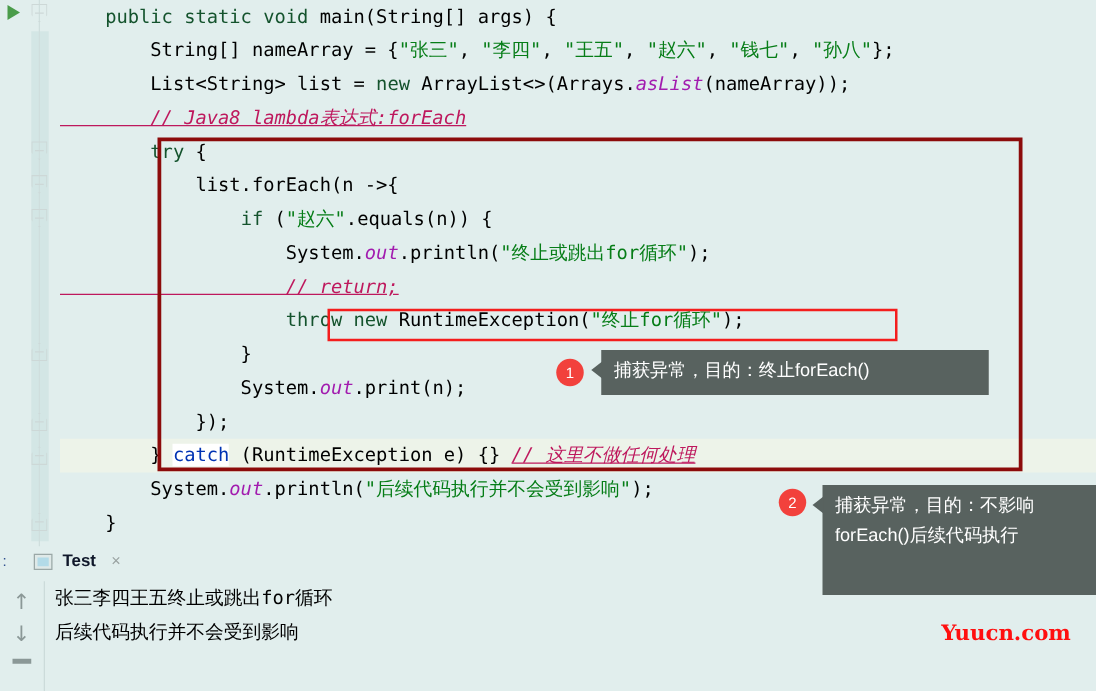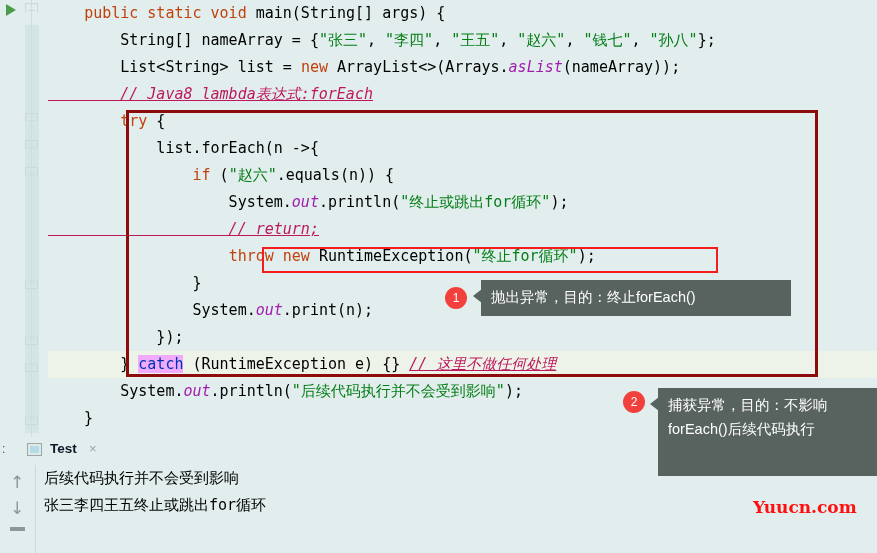--- a/index.html
+++ b/index.html
@@ -22,25 +22,25 @@
   .fold:after{content:"";position:absolute;left:2px;top:6px;width:7px;height:1px;background:#cdd8d7;}
   .fold.down{clip-path:polygon(0 0,100% 0,100% 60%,50% 100%,0 60%);}
   .fold.up{clip-path:polygon(50% 0,100% 40%,100% 100%,0 100%,0 40%);}
 
   
   .code{position:absolute;left:48px;top:0;right:0;height:455px;
     font-size:15px;line-height:27px;white-space:pre;color:#000;}
   .line{position:relative;height:27px;padding-left:0;}
   .cur-line{position:absolute;left:48px;right:0;height:27px;background:#edf3e9;}
 
-  .kw{color:#c2410c;}
+  .kw{color:#14532d;}
   .str{color:#067d17;}
   .cmt{color:#be185d;font-style:italic;text-decoration:underline;}
   .fld{color:#a21caf;font-style:italic;}
-  .hl-kw{background:#f0abfc;color:#0033b3;}
+  .hl-kw{background:#ffffff;color:#0033b3;}
 
   
   .redbox{position:absolute;border:3px solid #8c0b0b;box-sizing:border-box;}
   .redbox-thin{position:absolute;border:2px solid #f41d1d;box-sizing:border-box;}
 
   .badge{position:absolute;width:22px;height:22px;border-radius:50%;
     background:#f2413c;color:#fff;font-family:"Liberation Sans",sans-serif;
     font-size:12px;line-height:22px;text-align:center;z-index:30;}
   .callout{position:absolute;background:#58625f;color:#fff;
     font-family:"Liberation Sans",sans-serif;font-size:14.5px;line-height:24px;
@@ -98,21 +98,21 @@
   <div class="cur-line" style="top:351px"></div>
 
   <div class="code" id="code-area"><div class="line"><span>    </span><span class="kw">public</span><span> </span><span class="kw">static</span><span> </span><span class="kw">void</span><span> main(String[] args) {</span></div><div class="line"><span>        String[] nameArray = {</span><span class="str">"张三"</span><span>, </span><span class="str">"李四"</span><span>, </span><span class="str">"王五"</span><span>, </span><span class="str">"赵六"</span><span>, </span><span class="str">"钱七"</span><span>, </span><span class="str">"孙八"</span><span>};</span></div><div class="line"><span>        List&lt;String&gt; list = </span><span class="kw">new</span><span> ArrayList&lt;&gt;(Arrays.</span><span class="fld">asList</span><span>(nameArray));</span></div><div class="line"><span class="cmt">        // Java8 lambda表达式:forEach</span></div><div class="line"><span>        </span><span class="kw">try</span><span> {</span></div><div class="line"><span>            list.forEach(n -&gt;{</span></div><div class="line"><span>                </span><span class="kw">if</span><span> (</span><span class="str">"赵六"</span><span>.equals(n)) {</span></div><div class="line"><span>                    System.</span><span class="fld">out</span><span>.println(</span><span class="str">"终止或跳出for循环"</span><span>);</span></div><div class="line"><span class="cmt">                    // return;</span></div><div class="line"><span>                    </span><span class="kw">throw</span><span> </span><span class="kw">new</span><span> RuntimeException(</span><span class="str">"终止for循环"</span><span>);</span></div><div class="line"><span>                }</span></div><div class="line"><span>                System.</span><span class="fld">out</span><span>.print(n);</span></div><div class="line"><span>            });</span></div><div class="line"><span>        } </span><span class="hl-kw">catch</span><span> (RuntimeException e) {} </span><span class="cmt">// 这里不做任何处理</span></div><div class="line"><span>        System.</span><span class="fld">out</span><span>.println(</span><span class="str">"后续代码执行并不会受到影响"</span><span>);</span></div><div class="line"><span>    }</span></div></div>
 
   <div class="redbox" style="left:126px;top:110px;width:692px;height:267px;"></div>
   <div class="redbox-thin" style="left:262px;top:247px;width:456px;height:26px;"></div>
 
   <div class="badge" style="left:445px;top:287px;">1</div>
   <div class="callout" style="left:481px;top:280px;width:310px;height:36px;">
     <span class="tip"></span>
-    <span>抛出异常，目的：终止forEach()</span>
+    <span>捕获异常，目的：终止forEach()</span>
   </div>
 
   <div class="badge" style="left:623px;top:391px;">2</div>
   <div class="callout" style="left:658px;top:388px;width:219px;height:88px;">
     <span class="tip"></span>
     <span>捕获异常，目的：不影响forEach()后续代码执行</span>
   </div>
 
   <div class="console">
     <div class="tabbar">
@@ -121,17 +121,17 @@
       <span class="tab-label">Test</span>
       <span class="tab-x">×</span>
       <span class="tab-underline"></span>
     </div>
     <div class="runtool">
       <span class="arrow-up">↑</span>
       <span class="arrow-dn">↓</span>
       <span class="wrap-ico"></span>
     </div>
     <div class="vdiv"></div>
-    <div class="out" id="console-out"><div>后续代码执行并不会受到影响</div><div>张三李四王五终止或跳出for循环</div></div>
+    <div class="out" id="console-out"><div>张三李四王五终止或跳出for循环</div><div>后续代码执行并不会受到影响</div></div>
   </div>
 
   <div class="watermark">Yuucn.com</div>
 </div>
 
 </body></html>

